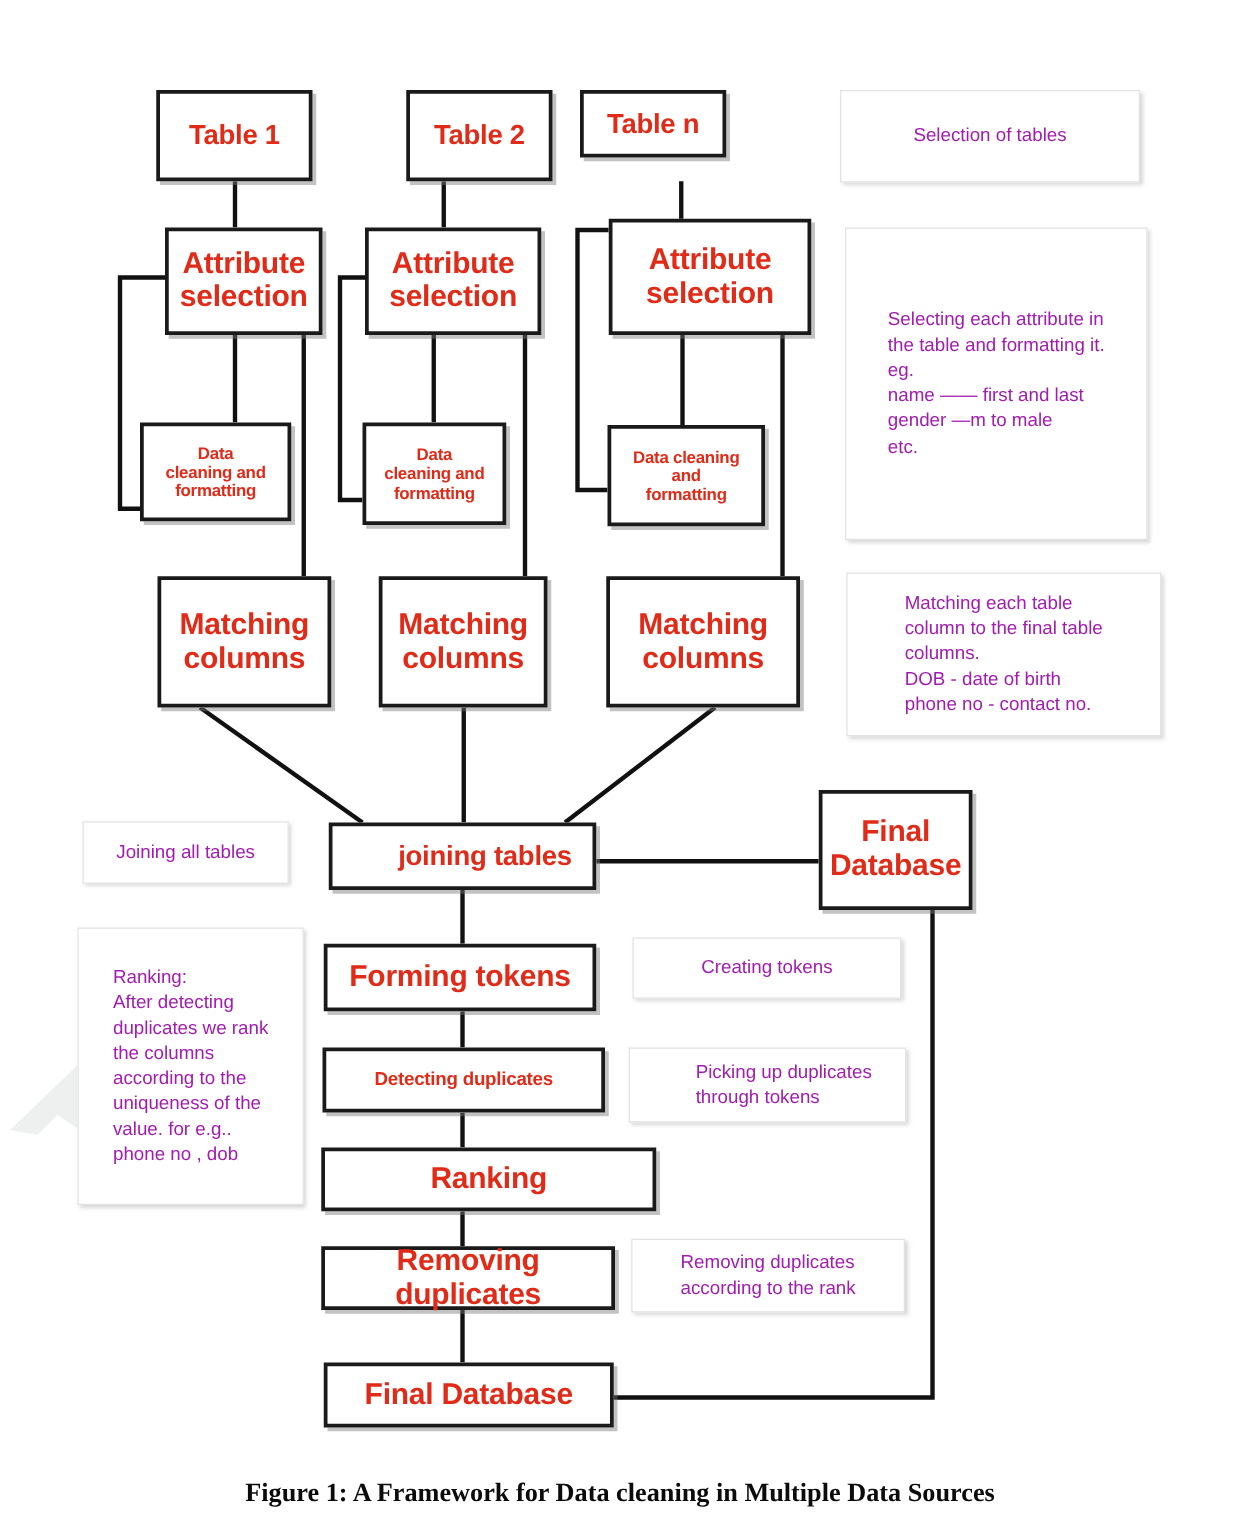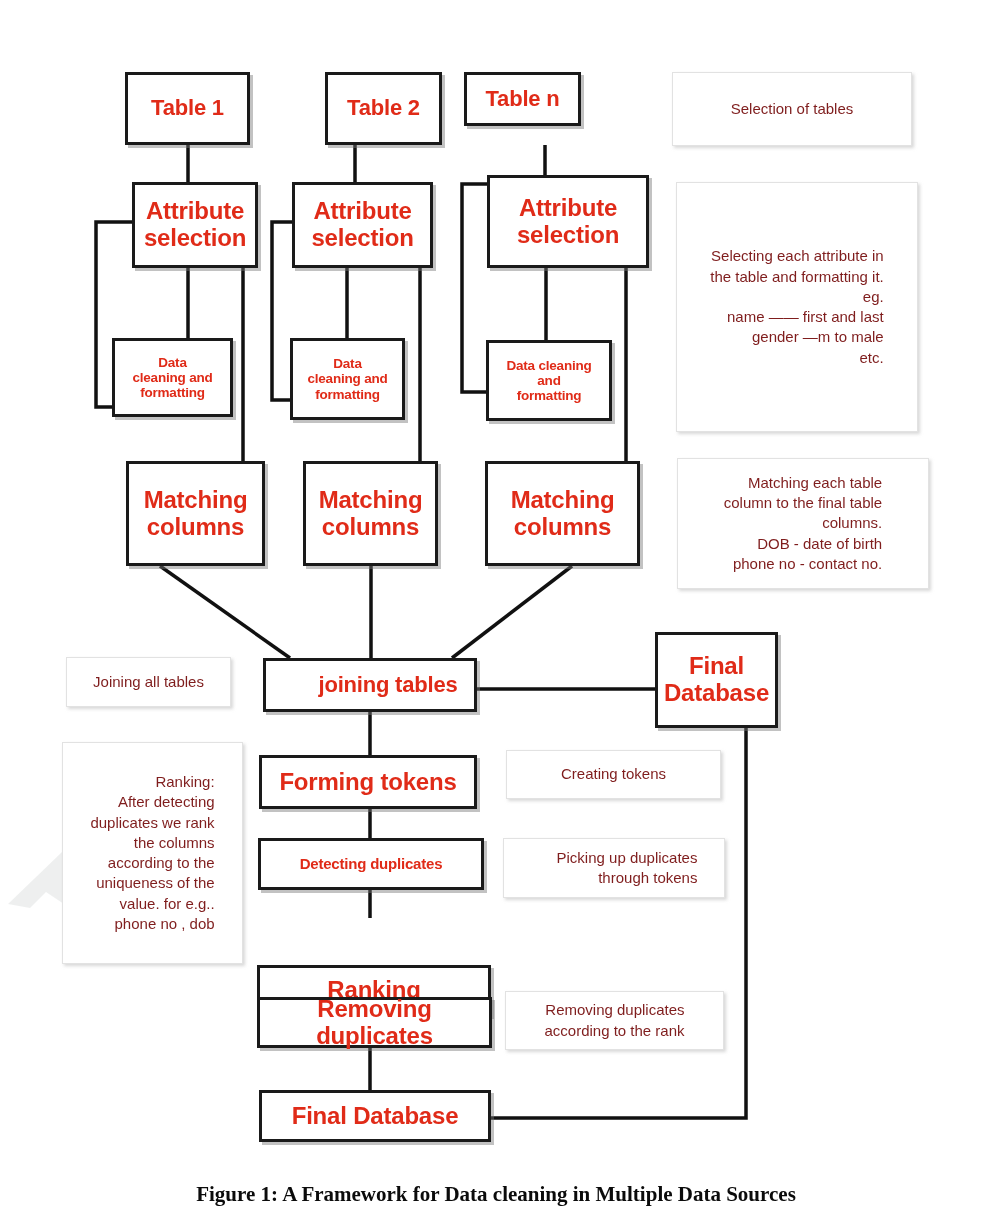--- a/index.html
+++ b/index.html
@@ -42,22 +42,22 @@
   
   .note {
     position: absolute;
     box-sizing: border-box;
     background: #ffffff;
     border: 1px solid #e2e2e2;
     box-shadow: 2px 2px 3px rgba(180,180,180,0.5);
     display: flex;
     align-items: center;
     justify-content: center;
-    text-align: right;
-    color: #7f1d1d;
+    text-align: left;
+    color: #a21caf;
     font-size: 15px;
     line-height: 1.35;
     z-index: 4;
   }
   .note .txt { display: block; padding: 0 8px; white-space: pre-line; }
 
   
   .edges {
     position: absolute;
     left: 0; top: 0;
@@ -196,21 +196,21 @@
   </div>
 
   <div class="node n-md" style="left:259px; top:755px; width:218px; height:54px;justify-content:center;">
     <span class="txt">Forming tokens</span>
   </div>
 
   <div class="node n-sm" style="left:258px; top:838px; width:226px; height:52px;">
     <span class="txt">Detecting duplicates</span>
   </div>
 
-  <div class="node n-md" style="left:257px; top:918px; width:234px; height:51px;margin-top:47px;">
+  <div class="node n-md" style="left:257px; top:918px; width:268px; height:51px;">
     <span class="txt">Ranking</span>
   </div>
 
   <div class="node n-md" style="left:257px; top:997px; width:235px; height:51px;">
     <span class="txt">Removing duplicates</span>
   </div>
 
   <div class="node n-md" style="left:259px; top:1090px; width:232px; height:52px;">
     <span class="txt">Final Database</span>
   </div>

